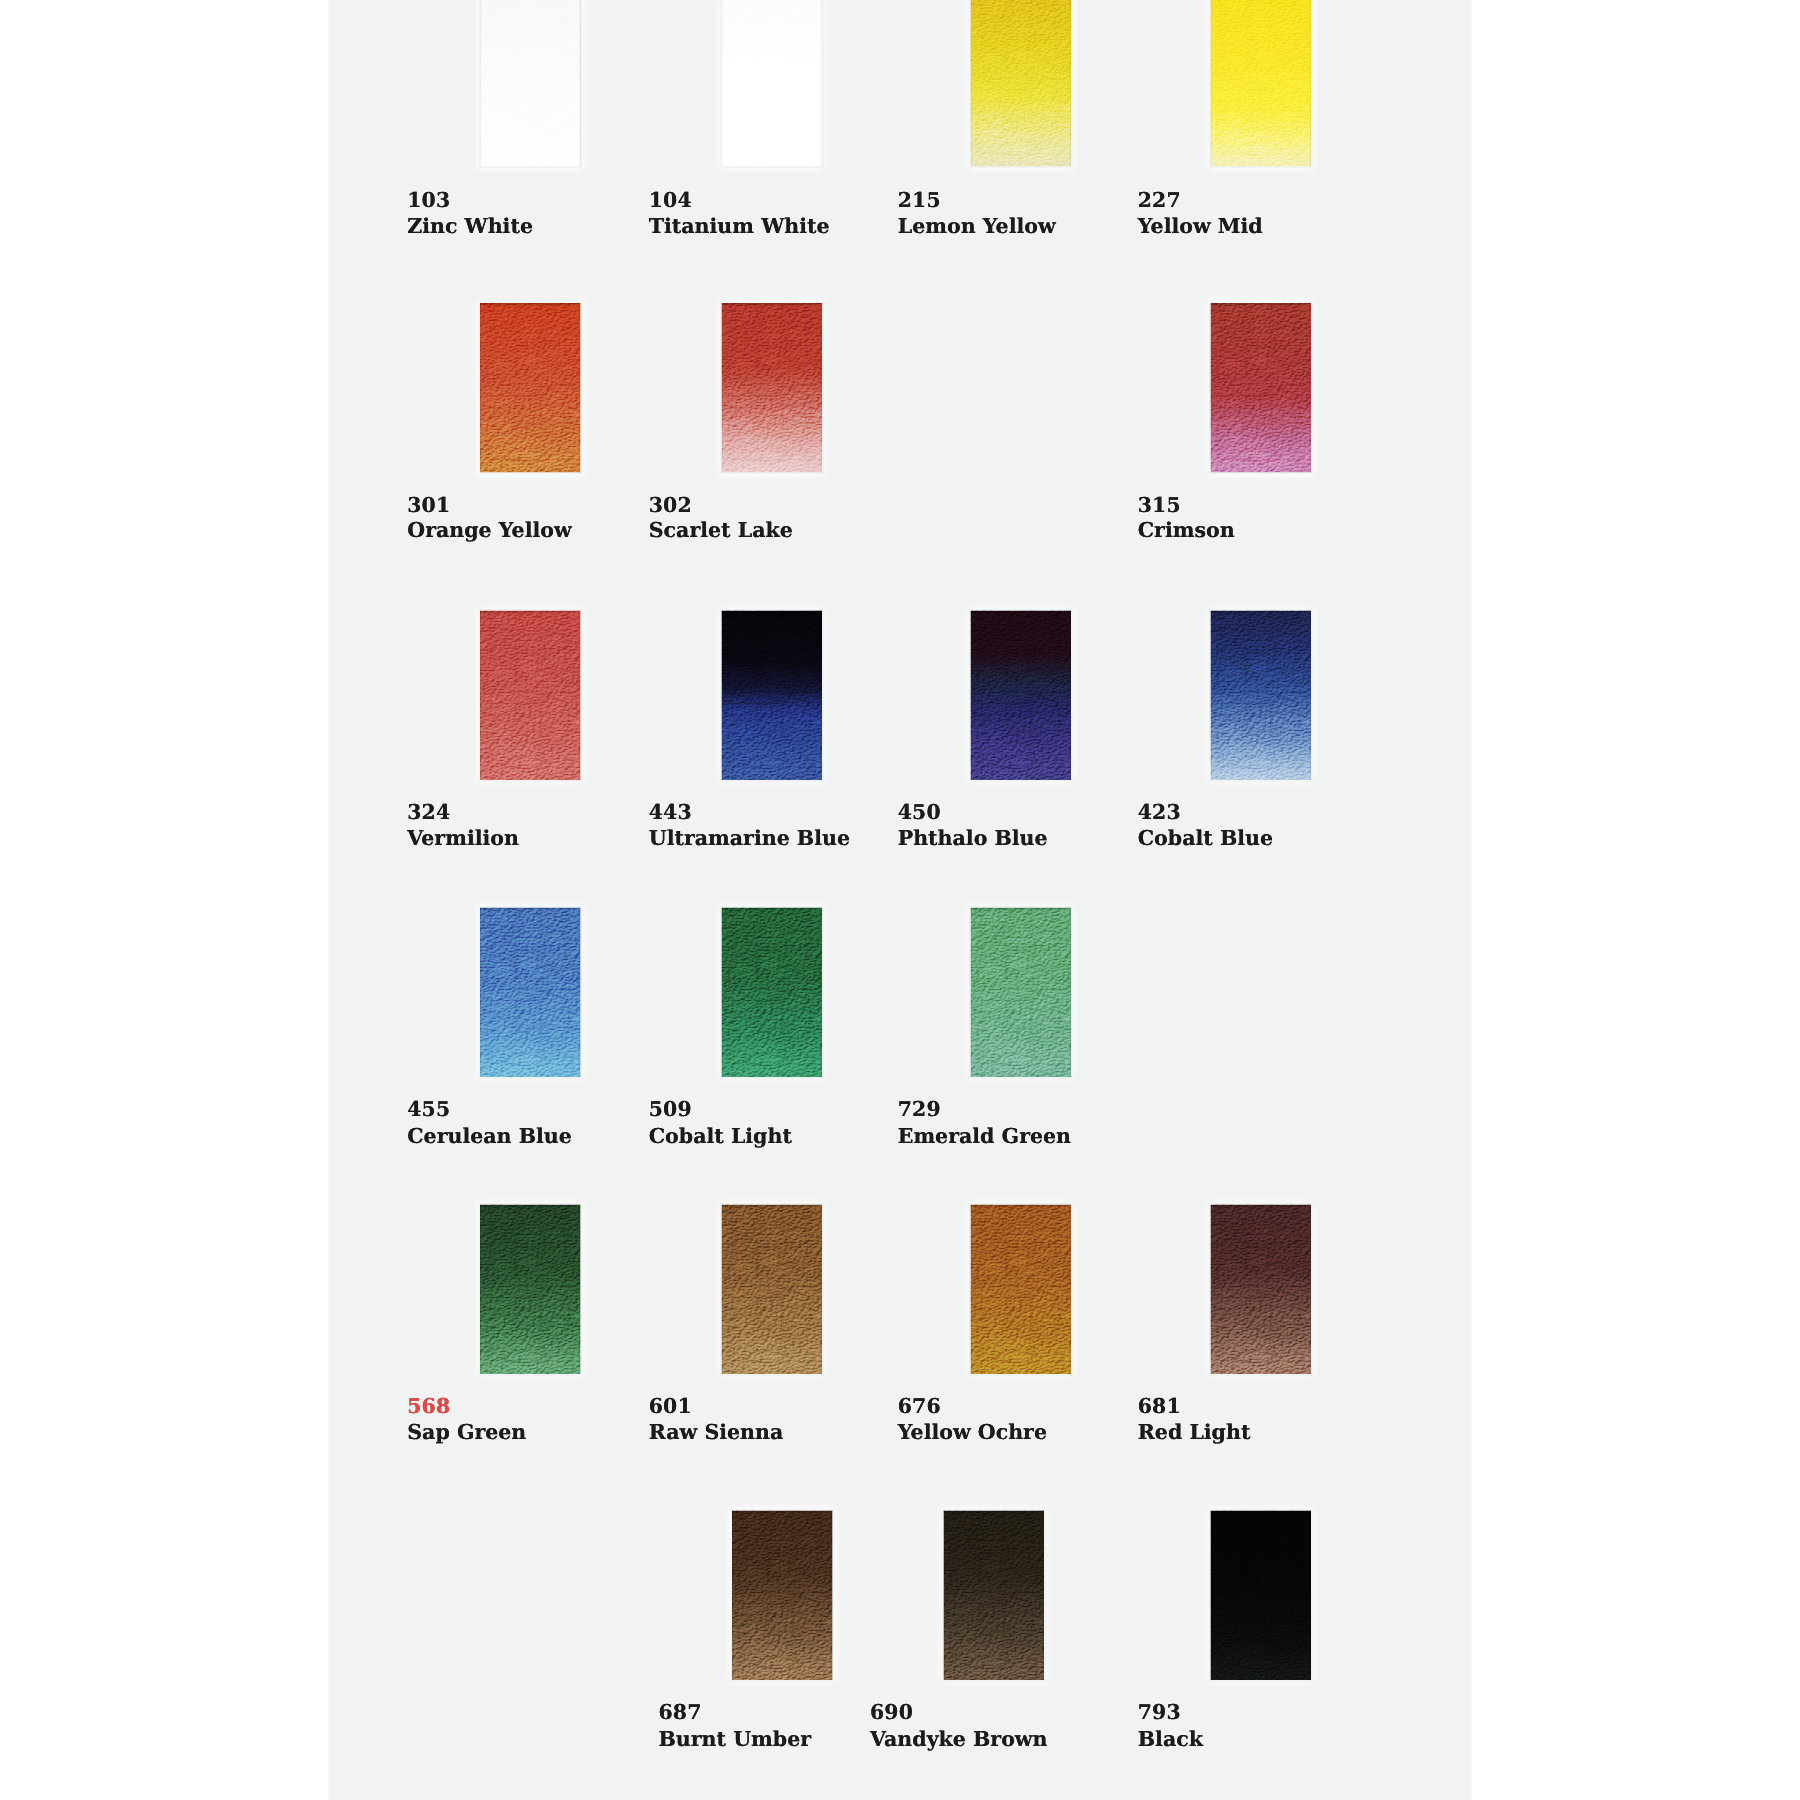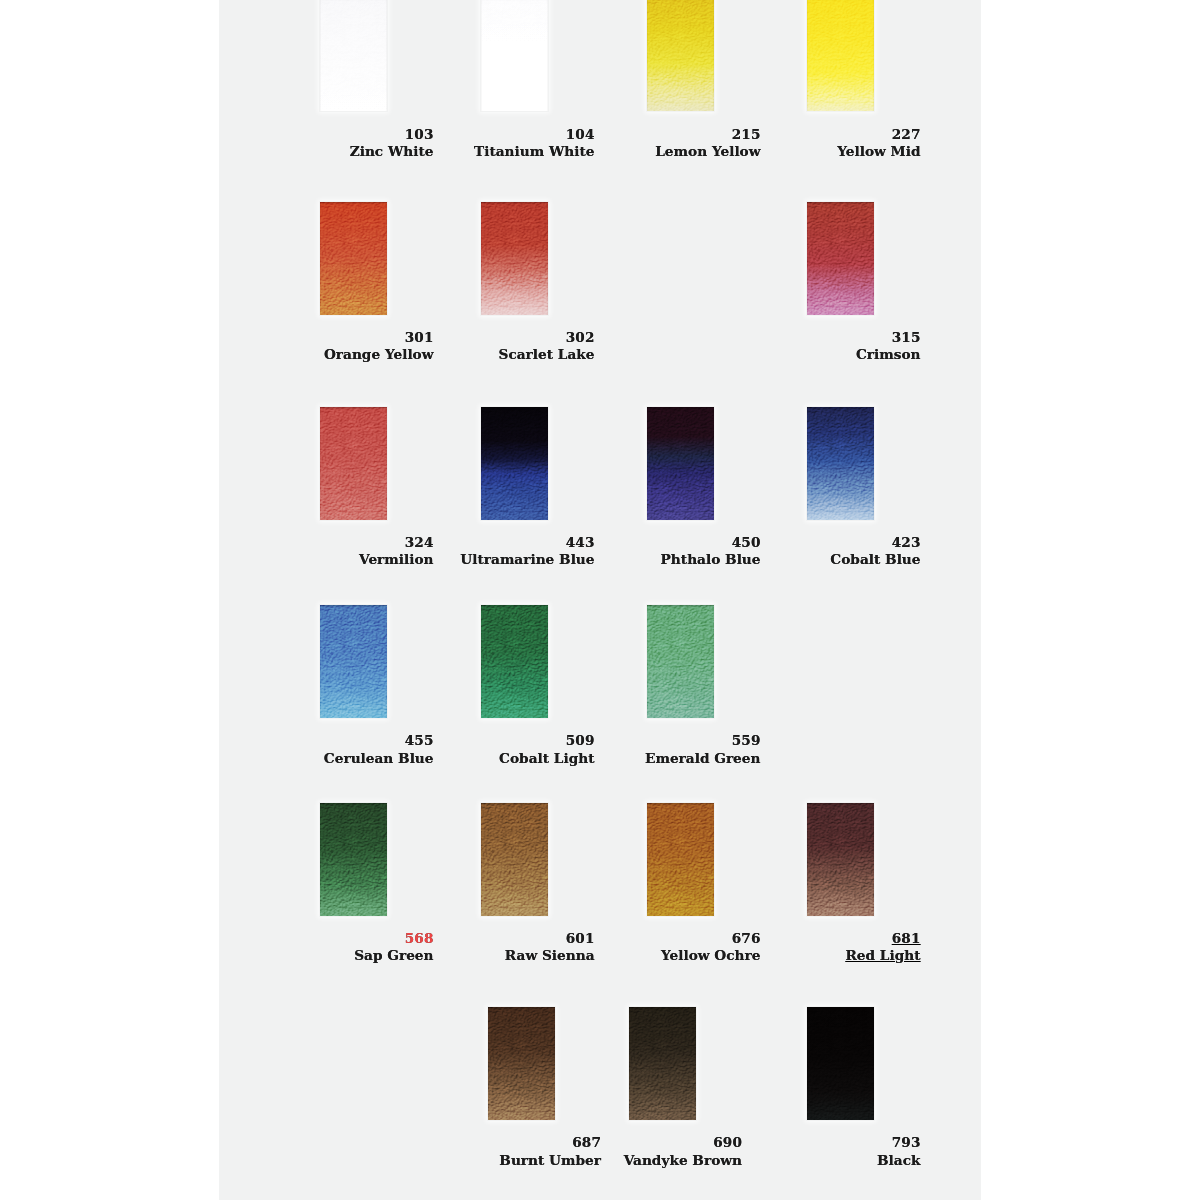--- a/index.html
+++ b/index.html
@@ -14,21 +14,21 @@
   .sw{position:relative;width:67px;height:113px;margin:0 auto;overflow:hidden;}
   .halo{position:absolute;left:-1px;top:-1px;width:69px;height:115px;
         box-shadow:0 0 5px 1px rgba(255,255,255,0.9);}
   .swwrap{position:relative;width:67px;height:113px;margin:0 auto;}
   .sw .base{position:absolute;left:0;top:0;right:0;bottom:0;}
   .sw .tex{position:absolute;left:-9px;top:-9px;right:-9px;bottom:-9px;}
   .sw .strokes{mix-blend-mode:overlay;opacity:.55;}
   .sw .mottle{mix-blend-mode:overlay;opacity:.22;}
   .sw .edge{position:absolute;left:0;top:0;right:0;bottom:0;
             box-shadow:inset 0 1.2px 1.2px rgba(0,0,0,.22);}
-  .lbl{text-align:right;color:#1b1b1b;font-weight:bold;white-space:nowrap;margin-left:-2px;
+  .lbl{text-align:left;color:#1b1b1b;font-weight:bold;white-space:nowrap;margin-left:-2px;
        text-shadow:0 0 0.35px rgba(27,27,27,0.85);}
   .num{font-size:13.6px;line-height:13px;letter-spacing:0.1px;margin-top:16.2px;}
   .nam{font-size:13.7px;line-height:14px;margin-top:3.5px;}
 </style>
 </head>
 <body>
 
 <svg width="0" height="0" style="position:absolute" aria-hidden="true">
   <defs>
     <filter id="strokes" x="-12%" y="-12%" width="124%" height="124%" color-interpolation-filters="sRGB">
@@ -225,21 +225,21 @@
       <div class="cell" style="left: 600.5px; top: 605.2px;">
         <div class="swwrap">
           <div class="halo"></div>
           <div class="sw">
             <div class="base" style="background: linear-gradient(rgb(100, 170, 121) 0%, rgb(104, 173, 126) 45%, rgb(114, 178, 144) 76%, rgb(124, 183, 159) 100%);"></div>
             <div class="tex mottle" style="filter:url(#mottle)"></div>
             <div class="tex strokes" style="filter:url(#strokes)"></div>
             <div class="edge"></div>
           </div>
         </div>
-        <div class="lbl num" style="color: rgb(27, 27, 27);">559</div>
+        <div class="lbl num" style="color: rgb(27, 27, 27);">729</div>
         <div class="lbl nam" style="color: rgb(27, 27, 27);">Emerald Green</div>
       </div>
       <div class="cell" style="left: 273.5px; top: 802.6px;">
         <div class="swwrap">
           <div class="halo"></div>
           <div class="sw">
             <div class="base" style="background: linear-gradient(rgb(37, 68, 39) 0%, rgb(42, 85, 48) 40%, rgb(63, 124, 76) 72%, rgb(105, 169, 121) 100%);"></div>
             <div class="tex mottle" style="filter:url(#mottle)"></div>
             <div class="tex strokes" style="filter:url(#strokes)"></div>
             <div class="edge"></div>
@@ -267,21 +267,21 @@
           <div class="sw">
             <div class="base" style="background: linear-gradient(rgb(163, 90, 34) 0%, rgb(169, 100, 35) 45%, rgb(179, 123, 37) 75%, rgb(190, 143, 39) 100%);"></div>
             <div class="tex mottle" style="filter:url(#mottle)"></div>
             <div class="tex strokes" style="filter:url(#strokes)"></div>
             <div class="edge"></div>
           </div>
         </div>
         <div class="lbl num" style="color: rgb(27, 27, 27);">676</div>
         <div class="lbl nam" style="color: rgb(27, 27, 27);">Yellow Ochre</div>
       </div>
-      <div class="cell" style="left: 760.5px; top: 802.6px; text-decoration: underline;">
+      <div class="cell" style="left: 760.5px; top: 802.6px;">
         <div class="swwrap">
           <div class="halo"></div>
           <div class="sw">
             <div class="base" style="background: linear-gradient(rgb(75, 39, 41) 0%, rgb(82, 43, 43) 38%, rgb(125, 87, 73) 74%, rgb(165, 125, 106) 100%);"></div>
             <div class="tex mottle" style="filter:url(#mottle)"></div>
             <div class="tex strokes" style="filter:url(#strokes)"></div>
             <div class="edge"></div>
           </div>
         </div>
         <div class="lbl num" style="color: rgb(27, 27, 27);">681</div>

